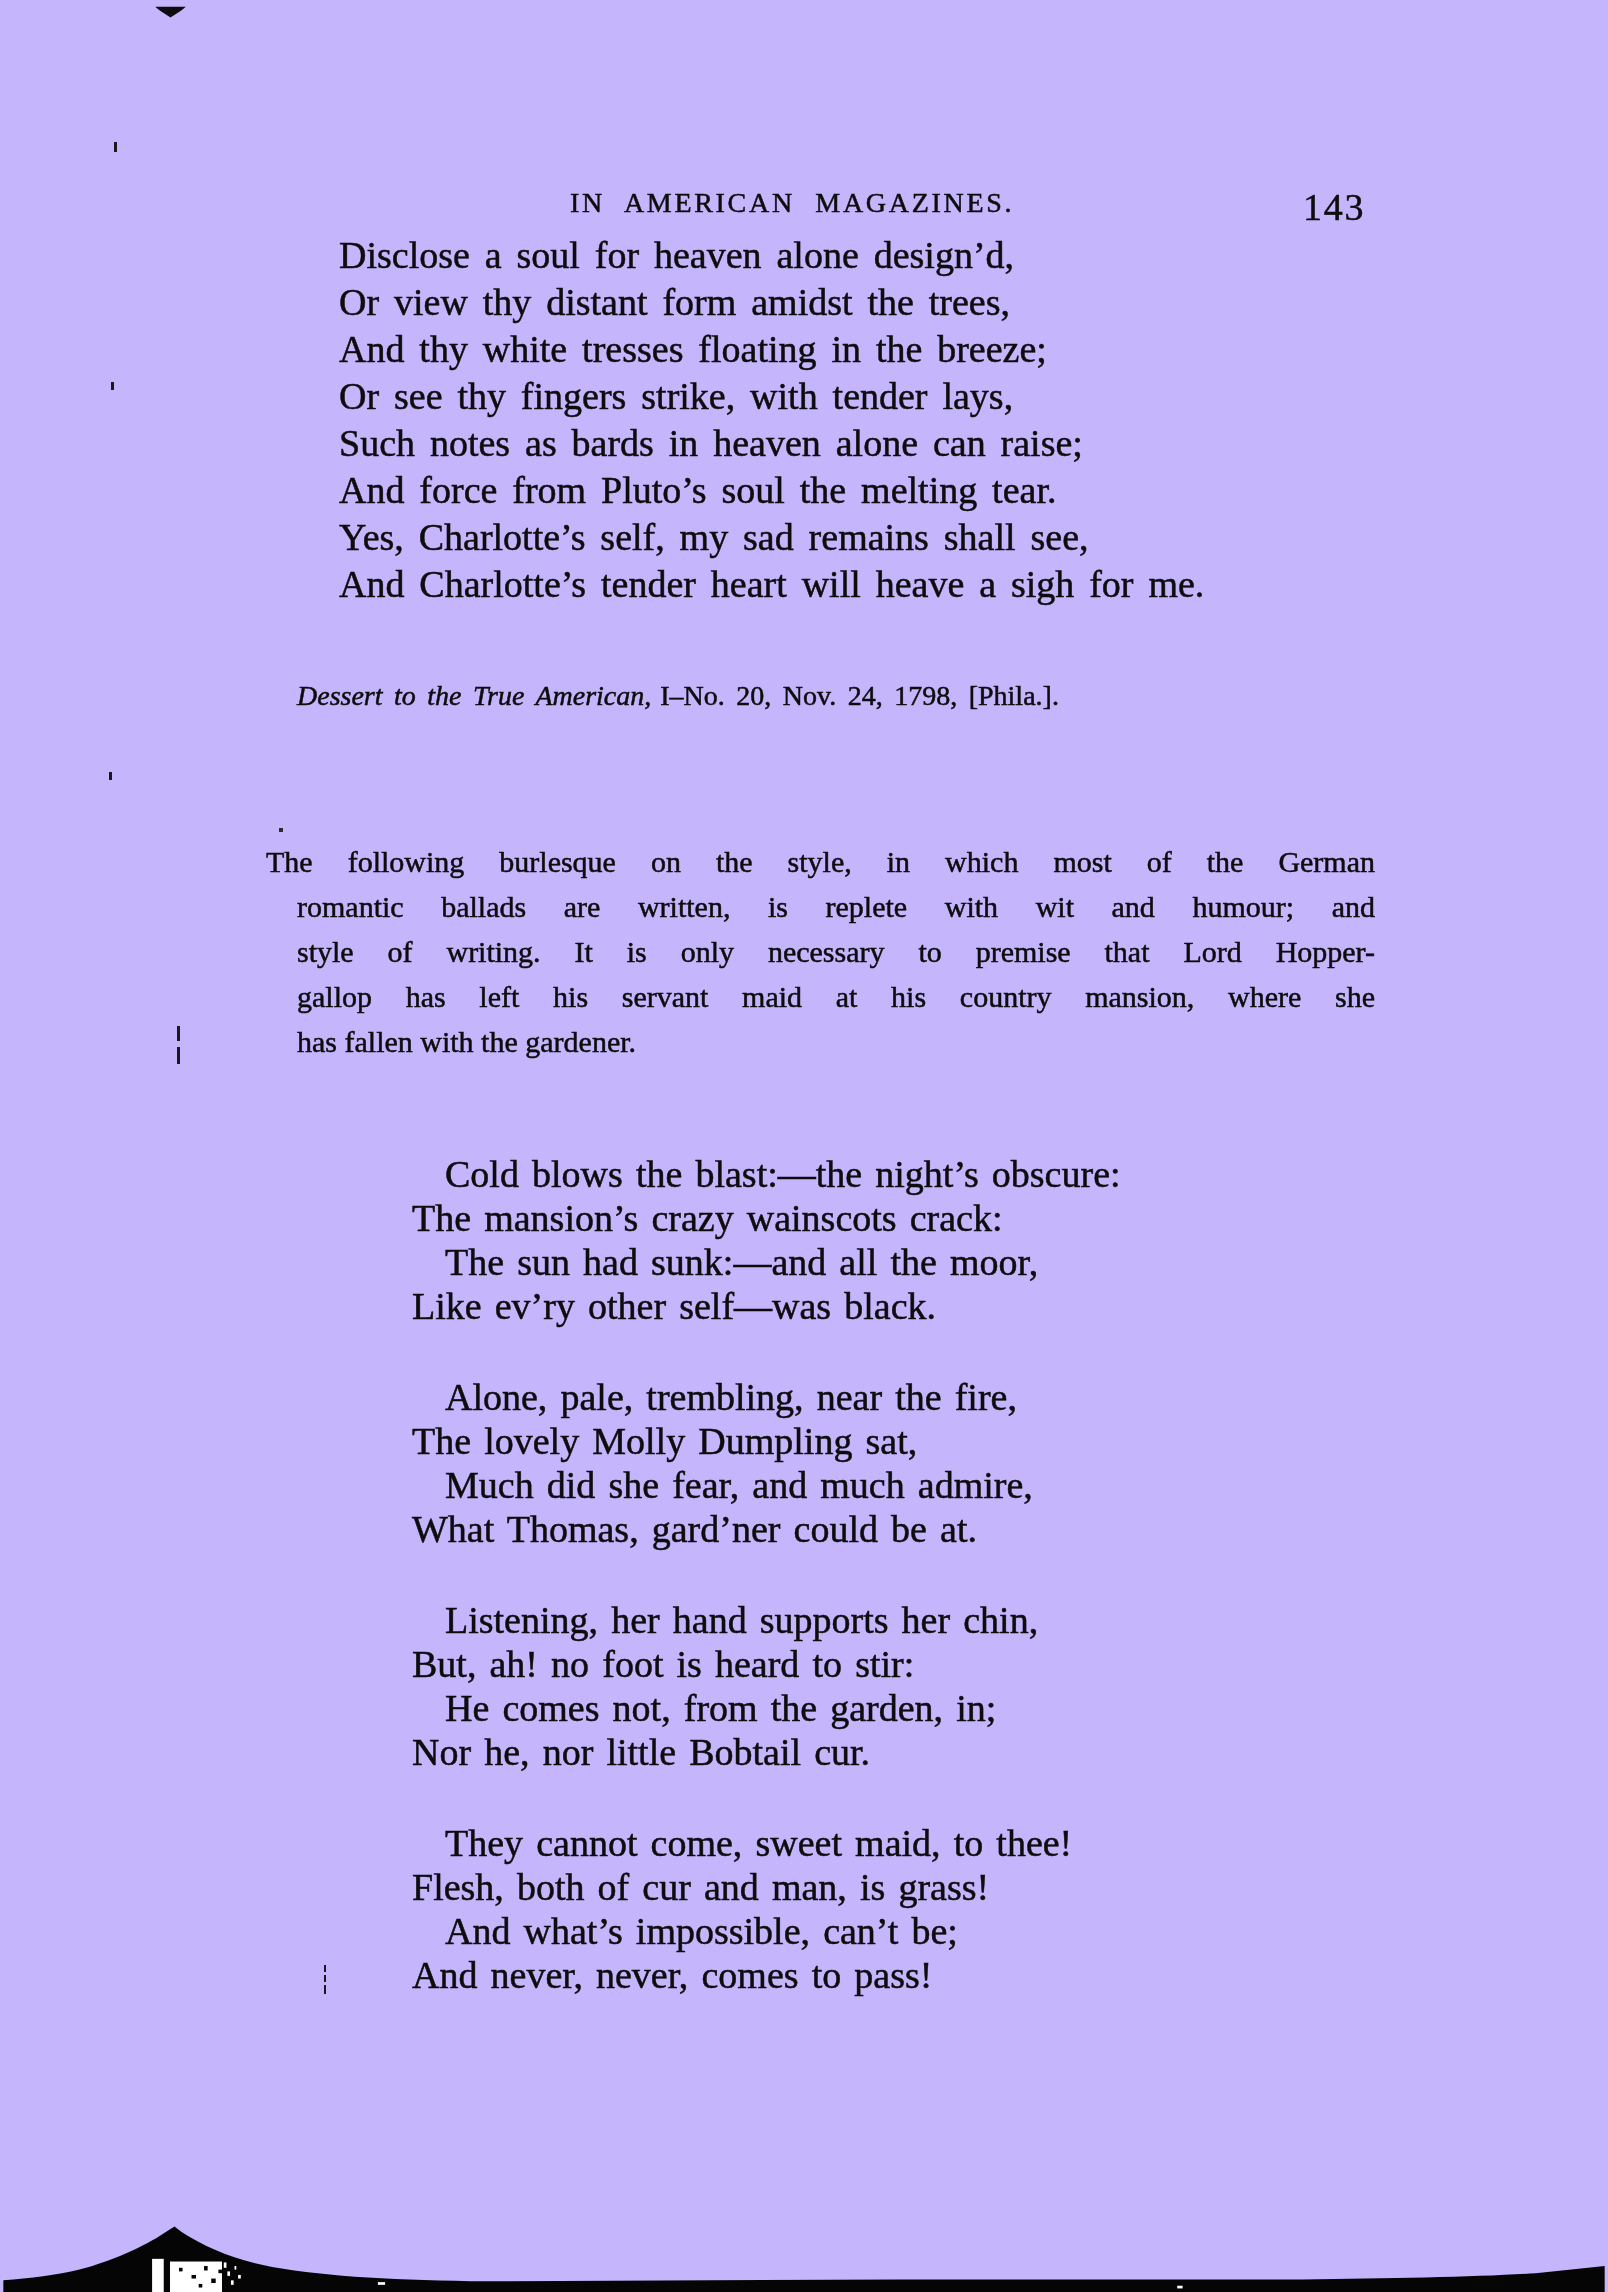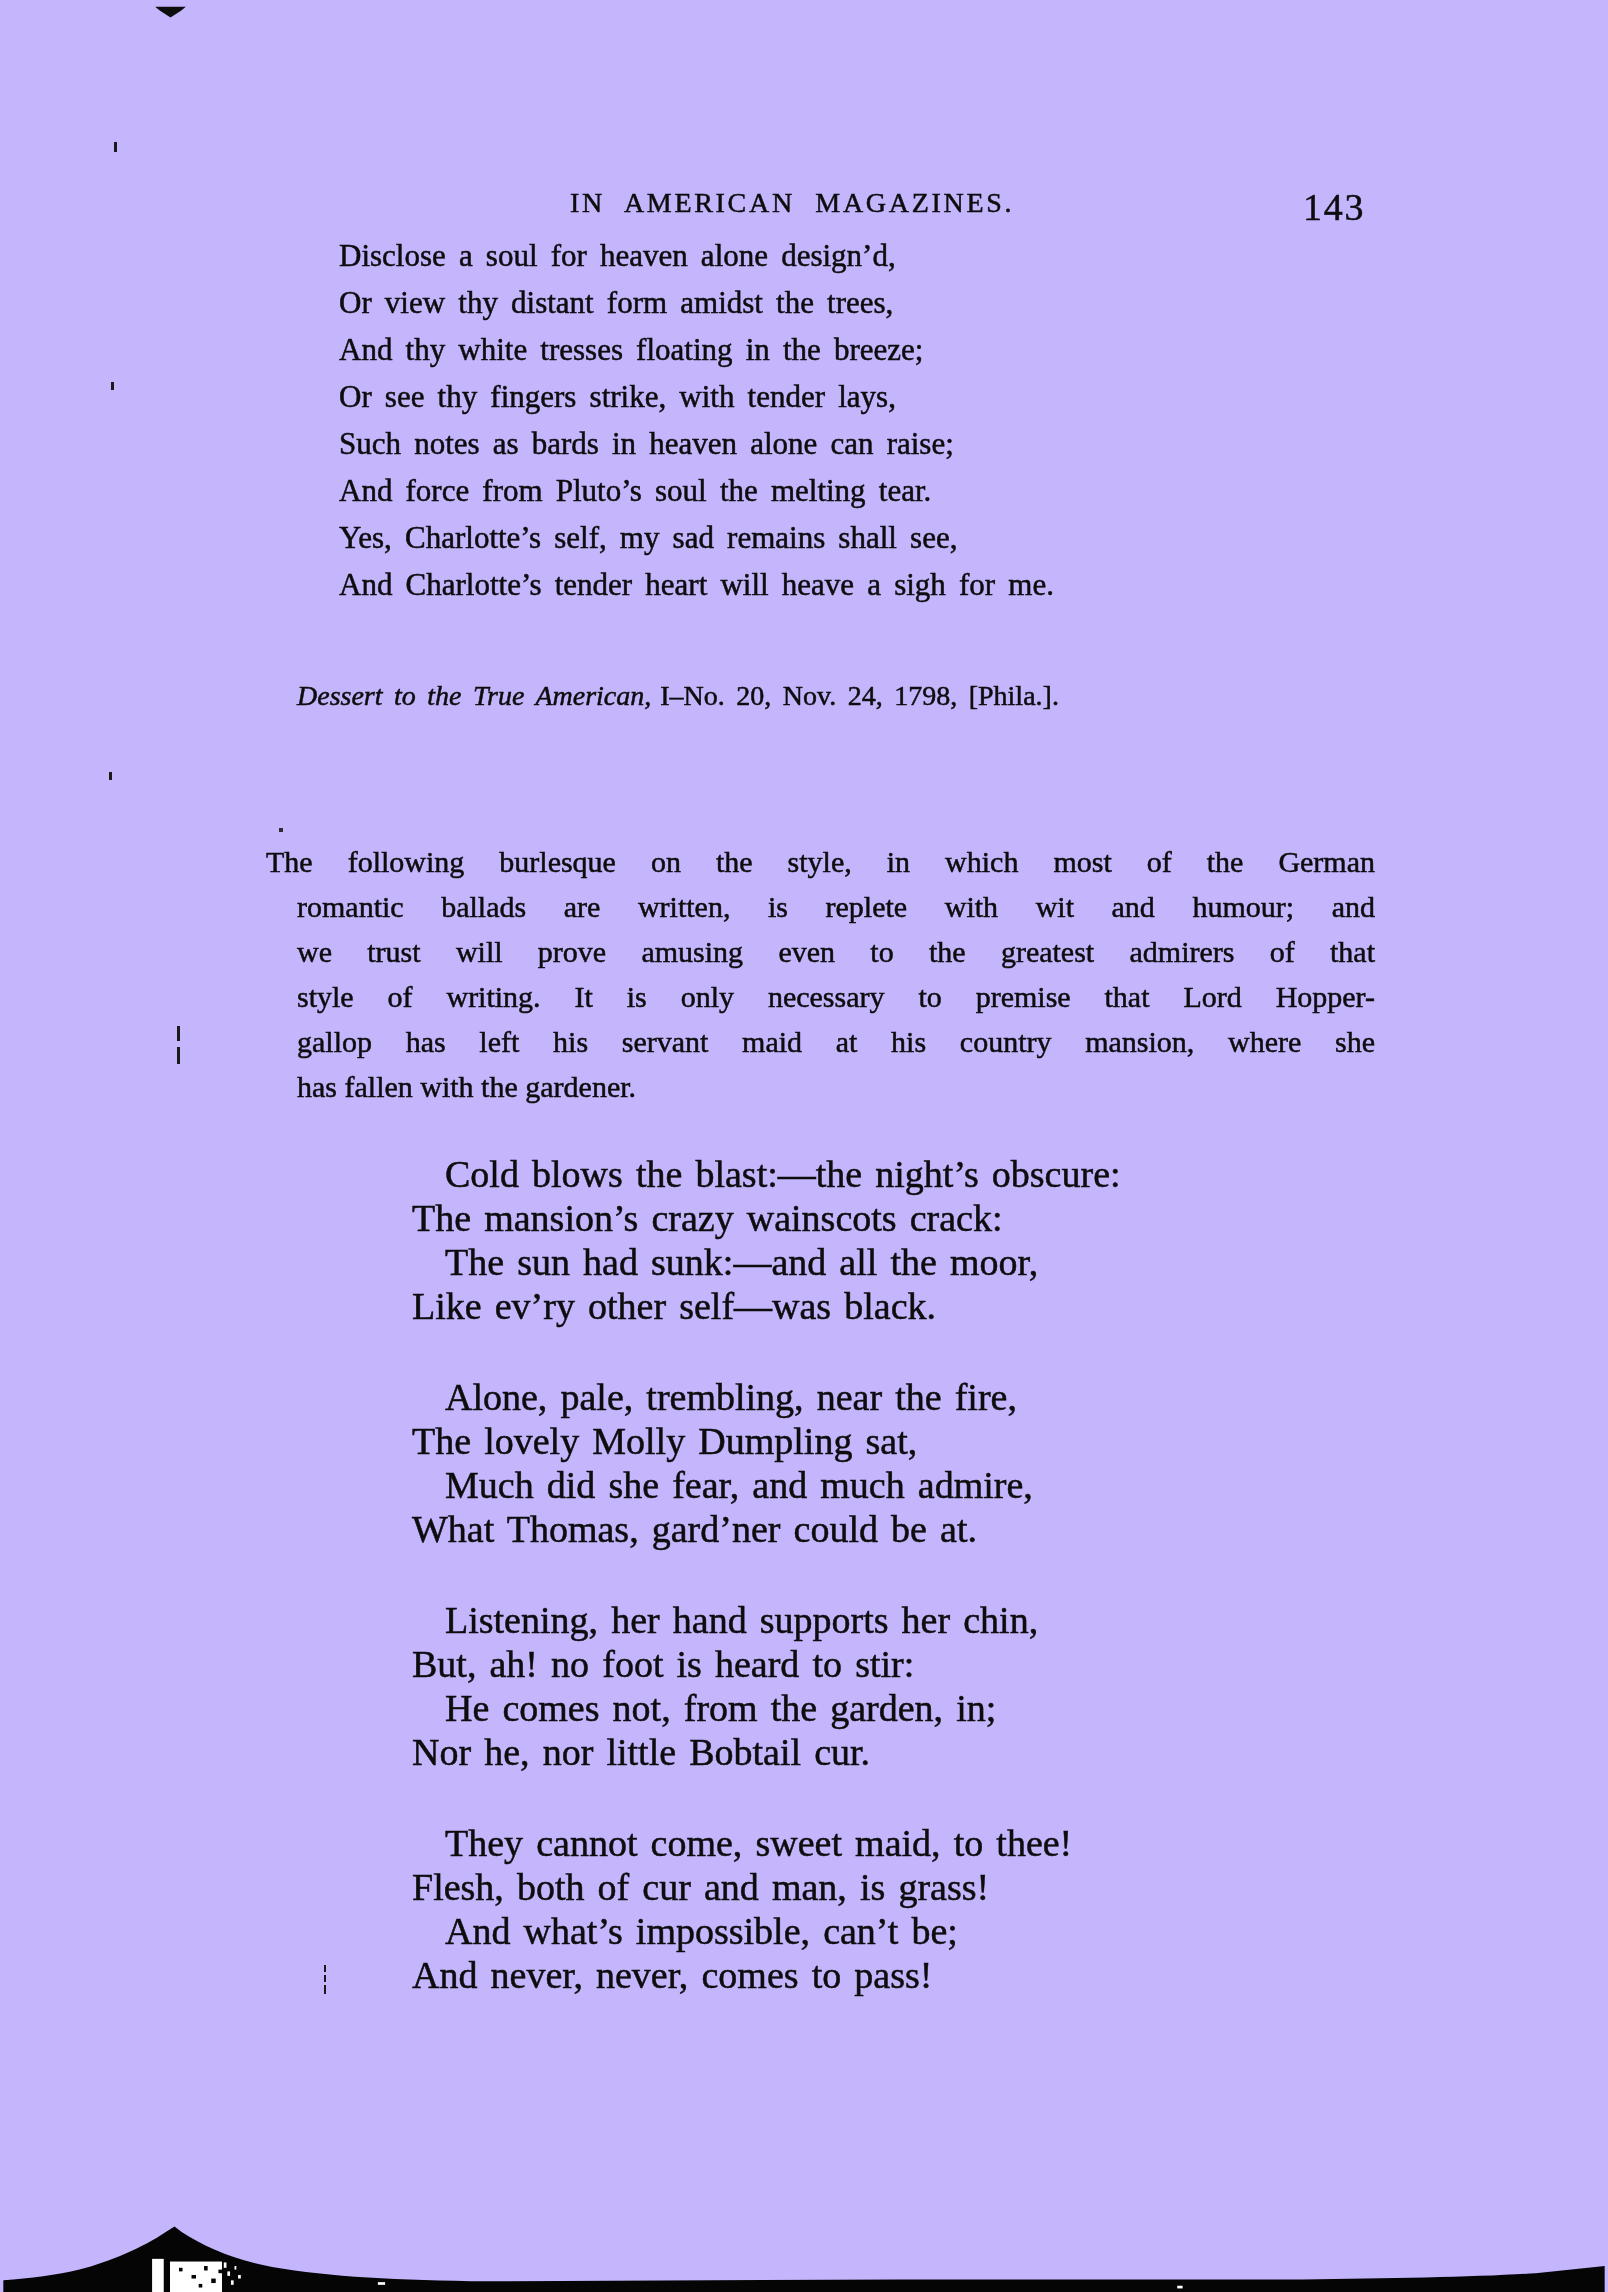--- a/index.html
+++ b/index.html
@@ -18,21 +18,21 @@
     font-size:28px;letter-spacing:2.7px;word-spacing:10.8px;
     white-space:nowrap;
   }
   .page-num{
     position:absolute;left:1303px;top:185px;
     font-size:38px;letter-spacing:1.8px;white-space:nowrap;
   }
   
   .poem1{
     position:absolute;left:339px;top:232px;
-    font-size:31px;line-height:47px;
+    font-size:38px;line-height:47px;
     word-spacing:5.4px;white-space:nowrap;
   }
   
   .citation{
     position:absolute;left:297px;top:680px;
     font-size:28px;white-space:nowrap;word-spacing:4.5px;
   }
   .cit-italic{font-style:italic;}
   .cit-roman{font-style:normal;margin-left:9px;}
   
@@ -102,21 +102,20 @@
     <div class="poem-line">And Charlotte’s tender heart will heave a sigh for me.</div>
   </div>
 
   <div class="citation">
     <span class="cit-italic">Dessert to the True American,</span><span class="cit-roman">I–No. 20, Nov. 24, 1798, [Phila.].</span>
   </div>
 
   <div class="paragraph">
     <div class="para-line first">The following burlesque on the style, in which most of the German</div>
     <div class="para-line">romantic ballads are written, is replete with wit and humour; and</div>
-    <div class="para-line">we trust will prove amusing even to the greatest admirers of that</div>
     <div class="para-line">style of writing.  It is only necessary to premise that Lord Hopper-</div>
     <div class="para-line">gallop has left his servant maid at his country mansion, where she</div>
     <div class="para-line last">has fallen with the gardener.</div>
   </div>
 
   <div class="ballad">
     <div class="stanza">
       <div class="ballad-line indent">Cold blows the blast:—the night’s obscure:</div>
       <div class="ballad-line">The mansion’s crazy wainscots crack:</div>
       <div class="ballad-line indent">The sun had sunk:—and all the moor,</div>

